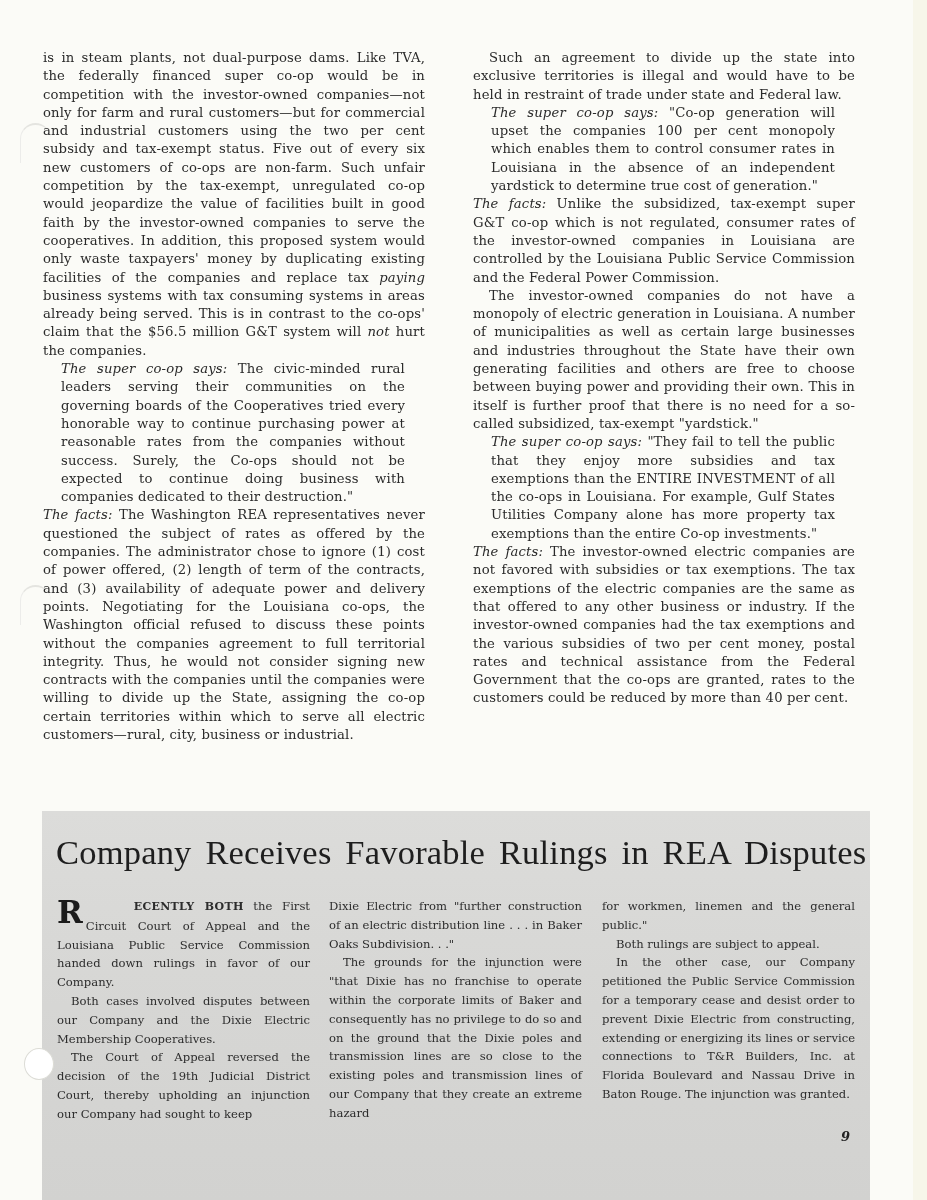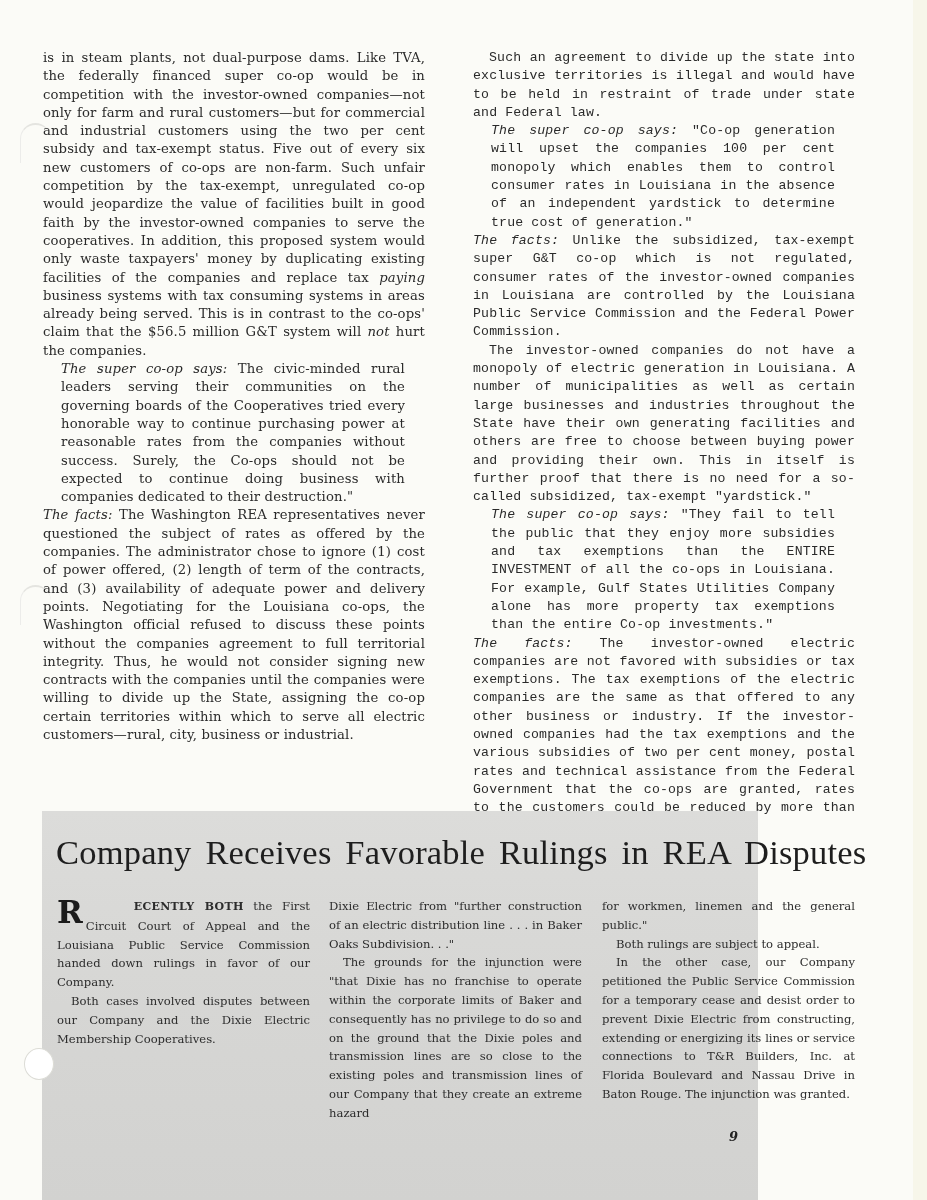--- a/index.html
+++ b/index.html
@@ -25,29 +25,29 @@
     top: 1048px; left: 24px; width: 28px; height: 30px; border-radius: 50%;
     background: #ffffff; border: 1px solid #dcdcd6; z-index: 3;
   }
 
   .col {
     position: absolute; top: 49px; width: 382px;
     font-size: 13.2px; line-height: 18.3px;
     text-align: justify; letter-spacing: 0.15px;
   }
   .col.left  { left: 43px; }
-  .col.right { left: 473px; font-family: Liberation Mono, monospace; }
+  .col.right { left: 473px; }
   .col p { margin: 0; }
   .col p.indent { text-indent: 16px; }
   .col p.quote { padding-left: 18px; padding-right: 20px; }
   .col .lbl { font-style: italic; }
   .col em { font-style: italic; }
 
   .box {
-    position: absolute; left: 42px; top: 811px; width: 716px; height: 389px;
+    position: absolute; left: 42px; top: 811px; width: 828px; height: 389px;
     background: linear-gradient(180deg, #dcdcda 0%, #d6d6d4 50%, #d2d2d0 100%);
   }
   .headline {
     position: absolute; left: 14px; top: 22px; width: 800px;
     font-family: "Liberation Serif", "DejaVu Serif", serif;
     font-size: 34.5px; color: #1e1e1e; letter-spacing: 0.2px;
     white-space: nowrap; word-spacing: 5px;
   }
   .bcol {
     position: absolute; top: 86px; width: 253px;
@@ -91,20 +91,21 @@
   <p class="quote"><span class="lbl">The super co-op says:</span><span> "They fail to tell the public that they enjoy more subsidies and tax exemptions than the ENTIRE INVESTMENT of all the co-ops in Louisiana. For example, Gulf States Utilities Company alone has more property tax exemptions than the entire Co-op investments."</span></p>
   <p><span class="lbl">The facts:</span><span> The investor-owned electric companies are not favored with subsidies or tax exemptions. The tax exemptions of the electric companies are the same as that offered to any other business or industry. If the investor-owned companies had the tax exemptions and the various subsidies of two per cent money, postal rates and technical assistance from the Federal Government that the co-ops are granted, rates to the customers could be reduced by more than 40 per cent.</span></p>
 </div>
 
 <div class="box">
   <div class="headline">Company Receives Favorable Rulings in REA Disputes</div>
 
   <div class="bcol c1">
     <p><span class="dropcap">R</span><span class="lead-caps">ECENTLY BOTH</span><span> the First Circuit Court of Appeal and the Louisiana Public Service Commission handed down rulings in favor of our Company.</span></p>
     <p class="indent">Both cases involved disputes between our Company and the Dixie Electric Membership Cooperatives.</p>
+    <p class="indent">The Court of Appeal reversed the decision of the 19th Judicial District Court, thereby upholding an injunction our Company had sought to keep</p>
   </div>
 
   <div class="bcol c2">
     <p>Dixie Electric from "further construction of an electric distribution line . . . in Baker Oaks Subdivision. . ."</p>
     <p class="indent">The grounds for the injunction were "that Dixie has no franchise to operate within the corporate limits of Baker and consequently has no privilege to do so and on the ground that the Dixie poles and transmission lines are so close to the existing poles and transmission lines of our Company that they create an extreme hazard</p>
   </div>
 
   <div class="bcol c3">
     <p>for workmen, linemen and the general public."</p>
     <p class="indent">Both rulings are subject to appeal.</p>

